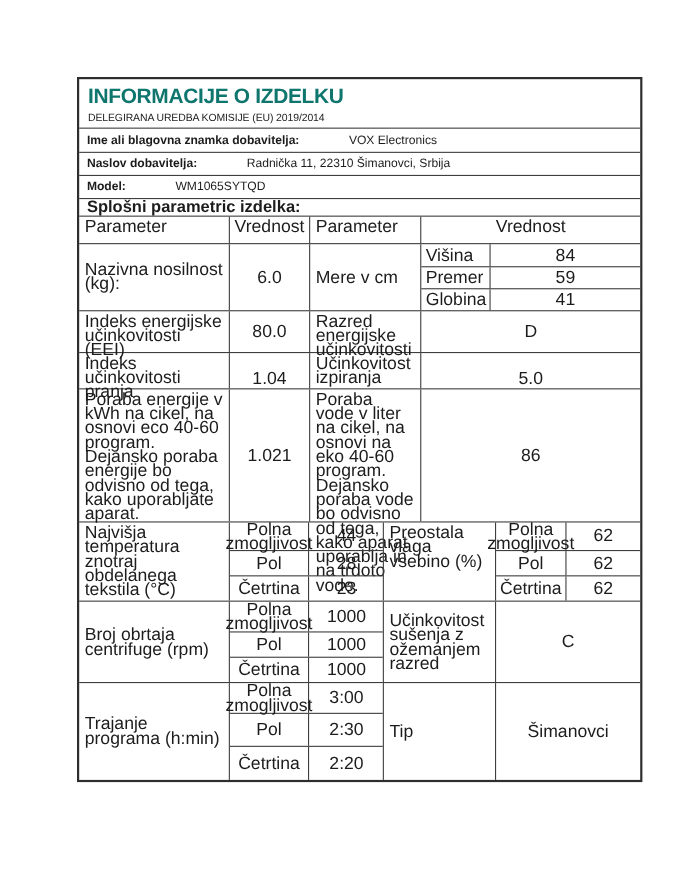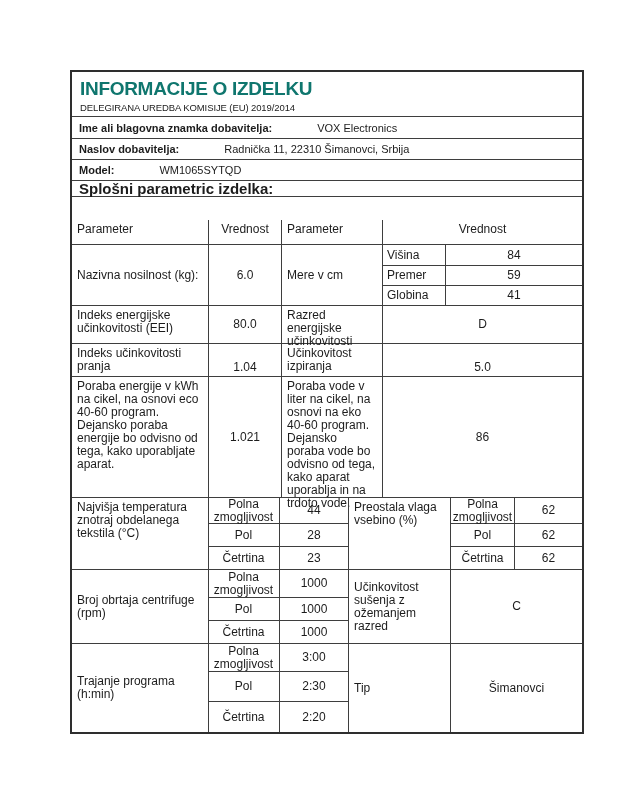--- a/index.html
+++ b/index.html
@@ -48,21 +48,21 @@
     font-size: 11px;
     border-bottom: 1px solid #3e3e3e;
     white-space: nowrap;
     gap: 40px;
   }
   .info-row .lbl { font-weight: bold; }
   .info-row .val { margin-left: 5px; }
   .h22 { height: 22px; } .h21 { height: 21px; }
   .section-row { height: 16px; font-size: 15px; line-height: 12px; }
   
-  .grid { font-size: 12px; line-height: 13px; margin-top: 23px; }
+  .grid { font-size: 16px; line-height: 13px; }
   .trow { display: flex; border-bottom: 1px solid #3e3e3e; align-items: stretch; }
   .grid .trow:last-child { border-bottom: none; }
   .cell {
     border-right: 1px solid #3e3e3e;
     padding: 2px 5px;
     display: flex;
     align-items: center;
   }
   .trow .cell:last-child { border-right: none; }
   .ch { justify-content: center; text-align: center; }
@@ -73,21 +73,21 @@
   .w73  { width: 73px;  flex: none; }
   .w101 { width: 101px; flex: none; }
   .w199 { width: 199px; flex: none; }
   
   .w140 { width: 140px; flex: none; }
   .w102 { width: 102px; flex: none; }
   .w131 { width: 131px; flex: none; }
   
   .sub-wrap { padding: 0; display: block; }
   .subcol { display: flex; flex-direction: column; height: 100%; }
-  .subrow { display: flex; border-bottom: 1px solid #3e3e3e; align-items: stretch; flex: none; justify-content: flex-end; }
+  .subrow { display: flex; border-bottom: 1px solid #3e3e3e; align-items: stretch; flex: none; }
   .subcol .subrow:last-child { border-bottom: none; flex: 1; }
   .scell {
     border-right: 1px solid #3e3e3e;
     padding: 2px 4px;
     display: flex;
     align-items: center;
   }
   .subrow .scell:last-child { border-right: none; }
   .sw63  { width: 63px;  flex: none; }
   .sw136 { width: 136px; flex: none; }

